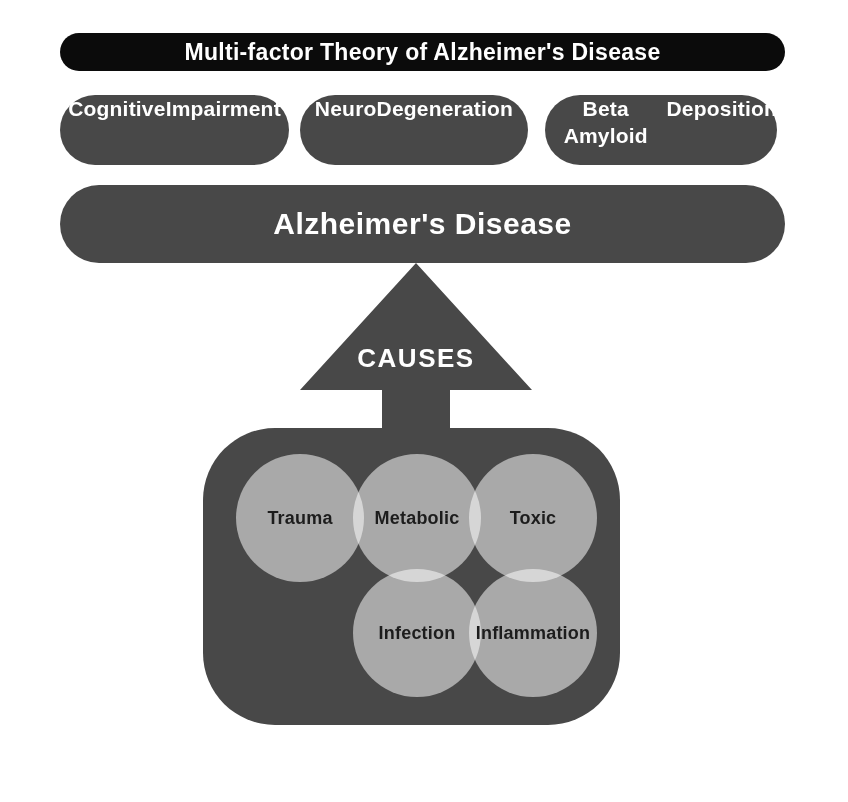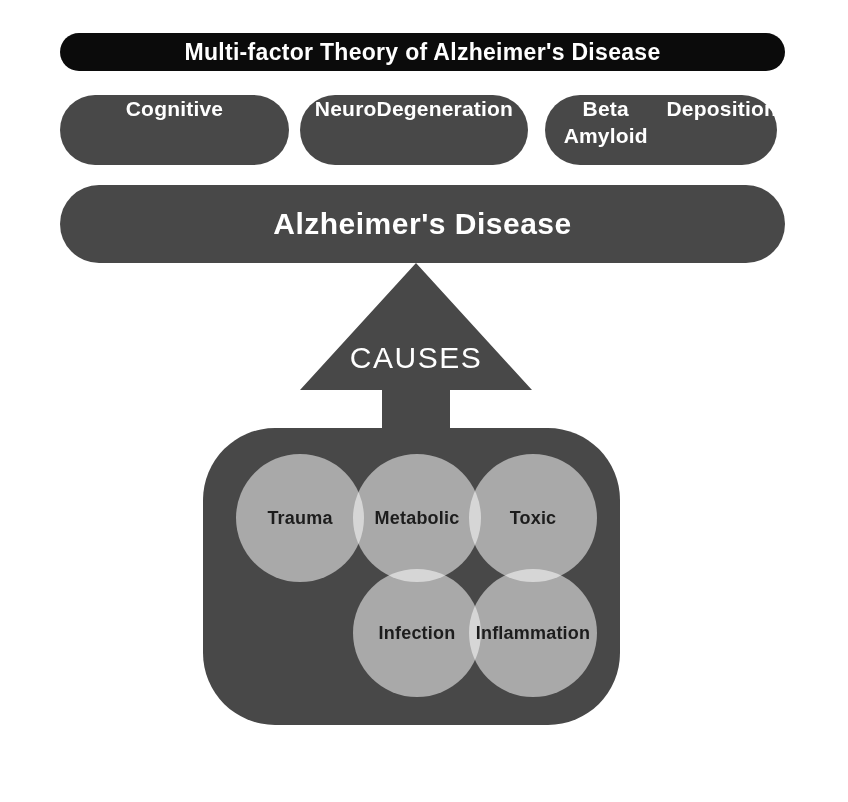--- a/index.html
+++ b/index.html
@@ -43,21 +43,21 @@
     color:var(--white-text);font-size:30px;font-weight:bold;letter-spacing:.5px;
   }
 
   .arrow-svg{
     position:absolute;left:300px;top:263px;width:232px;height:167px;
     color:var(--dark-gray);display:block;
   }
   .causes-label{
     position:absolute;left:300px;top:343px;width:232px;height:30px;
     display:flex;align-items:center;justify-content:center;
-    color:var(--white-text);font-size:30px;font-weight:normal;letter-spacing:1.5px;
+    color:var(--white-text);font-size:26px;font-weight:bold;letter-spacing:1.5px;
   }
 
   .causes-box{
     position:absolute;left:203px;top:428px;width:417px;height:297px;
     background:var(--dark-gray);border-radius:72px;
   }
   .cause-circle{
     position:absolute;width:128px;height:128px;border-radius:50%;
     background:var(--circle-fill);
     display:flex;align-items:center;justify-content:center;
@@ -75,20 +75,21 @@
 <body>
 
 <div class="canvas">
 
   <div class="title-pill">
     <span>Multi-factor Theory of Alzheimer's Disease</span>
   </div>
 
   <div class="factor-pill p1">
     <span>Cognitive</span>
+    <span>Impairment</span>
   </div>
   <div class="factor-pill p2">
     <span>Neuro</span>
     <span>Degeneration</span>
   </div>
   <div class="factor-pill p3">
     <span>Beta Amyloid</span>
     <span>Deposition</span>
   </div>
 

